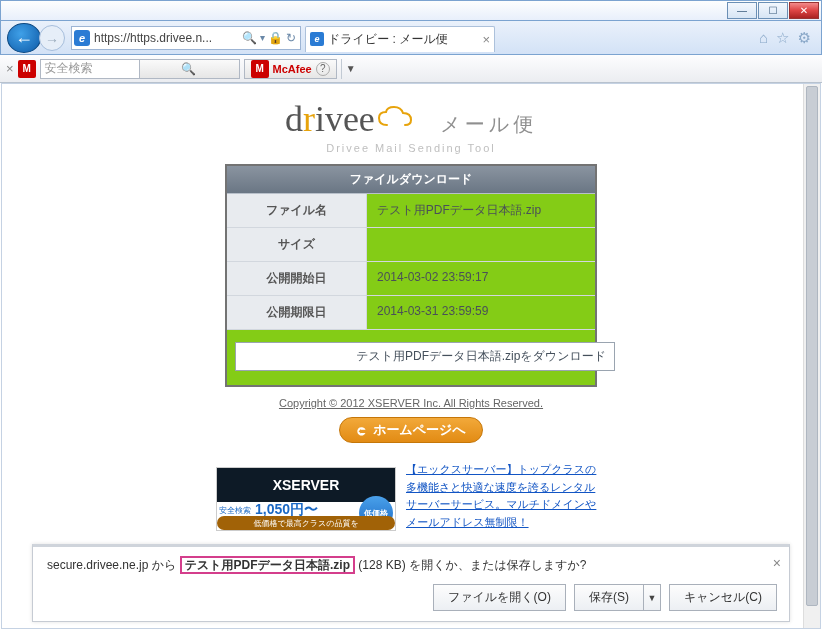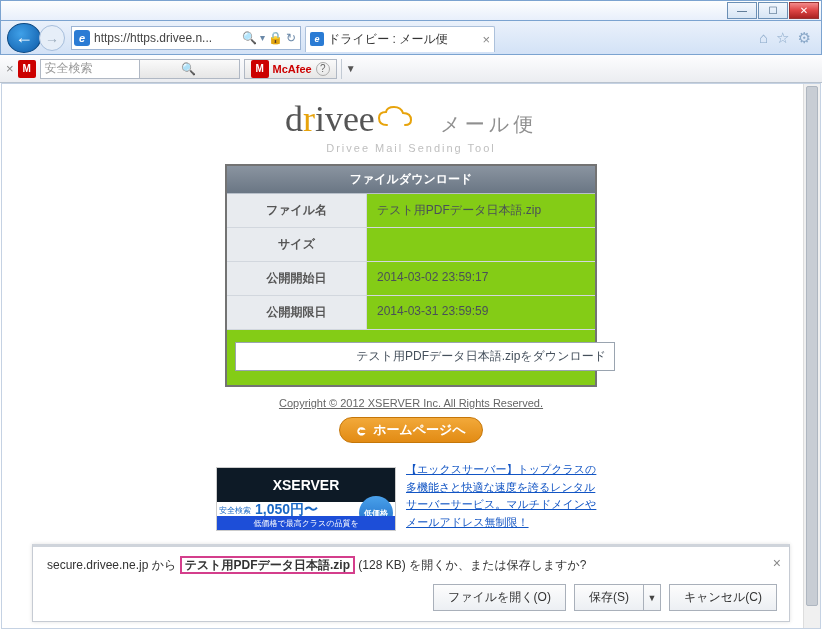--- a/index.html
+++ b/index.html
@@ -178,21 +178,21 @@
 }
 .home-btn .back-ico { display:inline-block; transform: scaleX(-1); }
 .ad-row { display:flex; justify-content:center; gap:10px; margin-top:18px; align-items:flex-end;}
 .ad-box {
   width:180px; height:64px; border:1px solid #ccc; background:#fff;
   display:flex; align-items:center; justify-content:center; flex-direction:column;
   position:relative; overflow:hidden;
 }
 .ad-top { position:absolute;top:0;left:0;right:0;height:34px;background:#0d1a26;color:#fff;display:flex;align-items:center;justify-content:center;font-weight:bold;font-style:italic;font-size:14px;}
 .ad-top .x { font-style:normal; }
-.ad-sub { position:absolute;bottom:0;left:0;right:0;height:14px;background:#1d4ed8;color:#fff;font-size:8px;display:flex;align-items:center;justify-content:center;}
+.ad-sub { position:absolute;bottom:0;left:0;right:0;height:14px;background:#a16207;color:#fff;font-size:8px;display:flex;align-items:center;justify-content:center;border-radius:7px;}
 .ad-mid { position:absolute;top:34px;left:0;right:0;height:16px;background:#fff;display:flex;align-items:center;gap:4px;padding:0 2px;}
 .ad-price { color:#1a68c4;font-weight:bold;font-size:14px;}
 .ad-fee { color:#1a68c4; font-size:8px; }
 .ad-badge { width:34px;height:34px;background:linear-gradient(#4aa1ea,#1a68c4);border-radius:50%;position:absolute;right:2px;top:28px;color:#fff;font-size:8px;display:flex;align-items:center;justify-content:center;font-weight:bold;}
 .ad-text { width:200px; text-align:left; font-size:11px; }
 .ad-text a { color:#1255c4; text-decoration:underline; line-height:1.6; }
 
 .notify {
   position:absolute; left:30px; right:30px; bottom:6px;
   border:1px solid #c6cbd3; border-top:3px solid #cfd4db;

